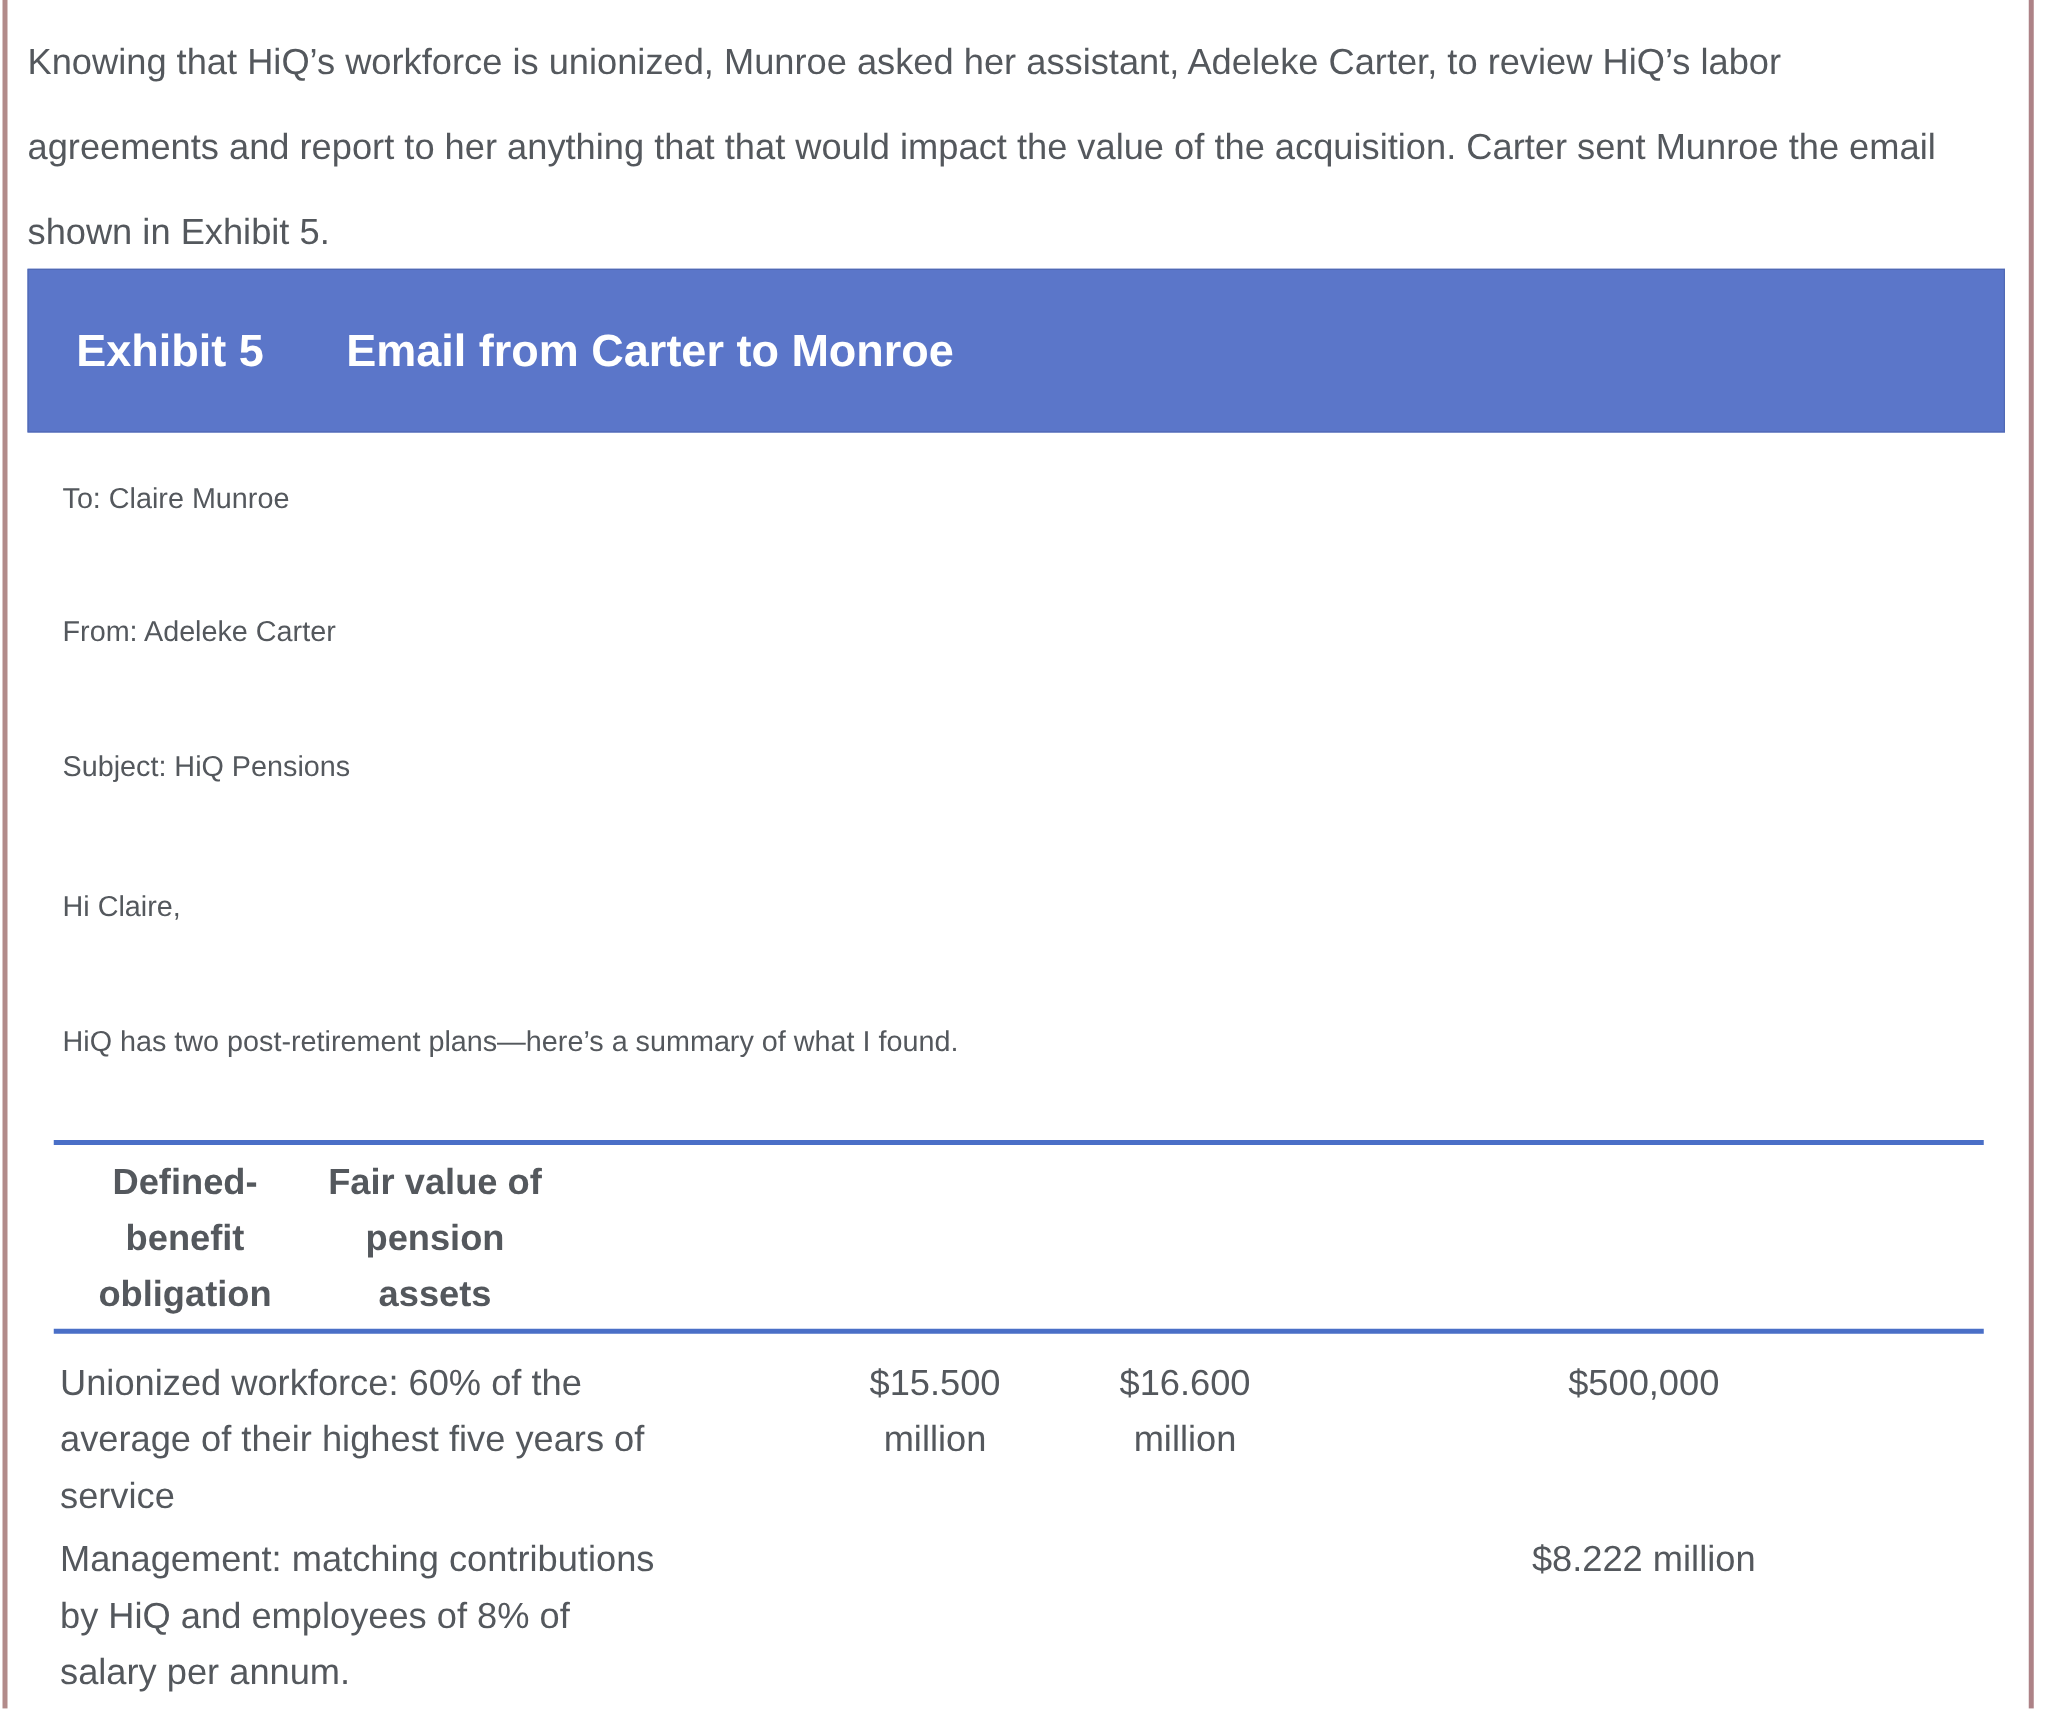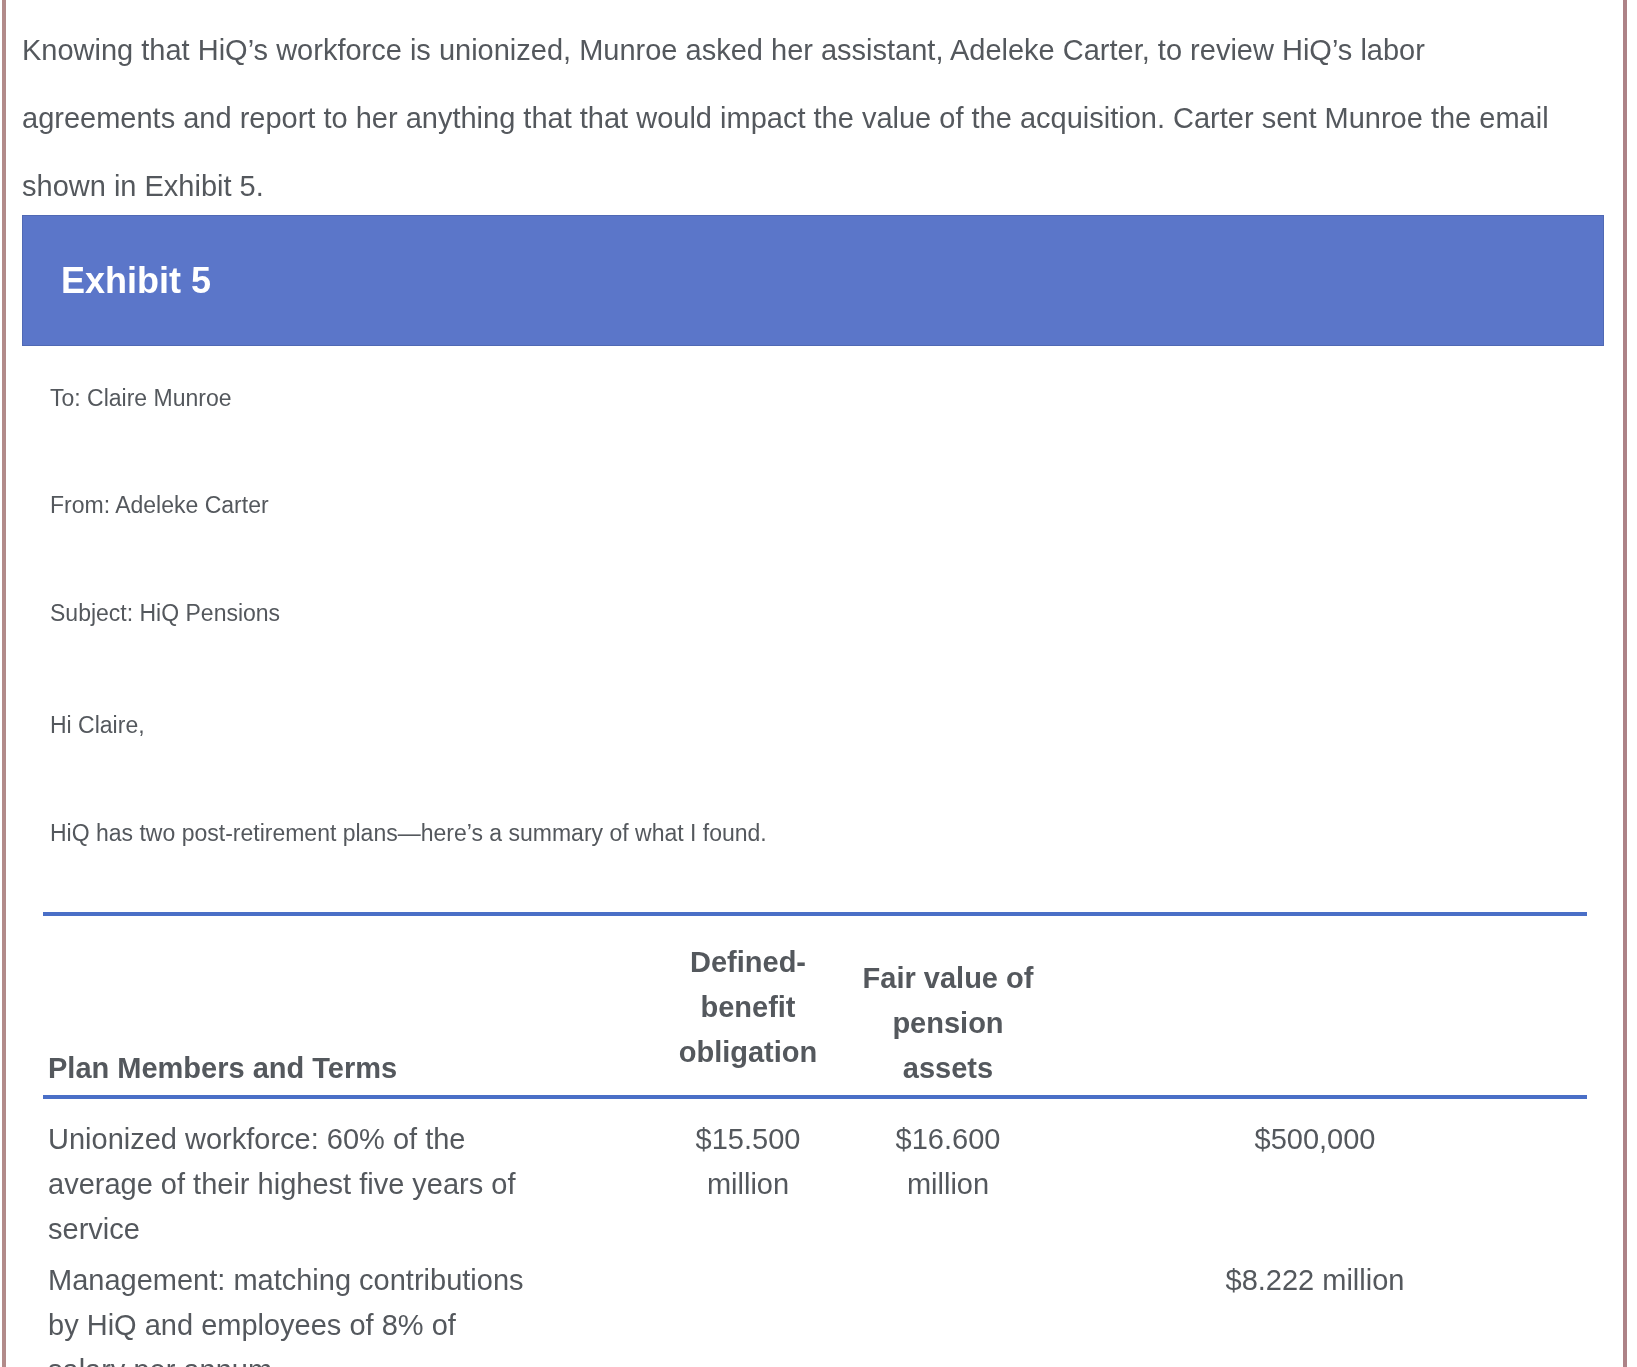--- a/index.html
+++ b/index.html
@@ -43,53 +43,53 @@
   }
   .rule  { height:4px; background:#4a6fc7; }
 
   .trow { display:flex; align-items:flex-start; }
   .c1 { width:600px; padding-left:5px; }
   .c2 { width:210px; text-align:center; }
   .c3 { width:190px; text-align:center; }
   .c4 { width:544px; text-align:center; }
 
   .thead { padding:8px 0 4px 0; font-weight:bold; align-items:flex-end; }
-  .thead .hwrap2 { width:160px; margin:16px auto; }
+  .thead .hwrap2 { width:160px; margin:0 auto; }
   .thead .hwrap3 { width:185px; margin:0 auto; }
   .thead .hwrap4 { width:544px; margin:0 auto; }
 
   .tbody-row1 { padding-top:18px; }
   .tbody-row2 { padding-top:6px; padding-bottom:6px; }
   .cellwrap  { width:490px; }
   .numwrap   { width:130px; margin:0 auto; }
 </style>
 </head>
 <body>
 
 <div class="page">
   <div class="side-border left"></div>
   <div class="side-border right"></div>
 
   <p class="intro">Knowing that HiQ’s workforce is unionized, Munroe asked her assistant, Adeleke Carter, to review HiQ’s labor agreements and report to her anything that that would impact the value of the acquisition. Carter sent Munroe the email shown in Exhibit 5.</p>
 
   <div class="exhibit-bar">
     <span class="label">Exhibit 5</span>
+    <span class="title">Email from Carter to Monroe</span>
   </div>
 
   <div class="email-line email-to">To: Claire Munroe</div>
   <div class="email-line email-subject">Subject: HiQ Pensions</div>
   <div class="email-line email-from">From: Adeleke Carter</div>
   <div class="email-line email-greeting">Hi Claire,</div>
   <div class="email-line email-body">HiQ has two post-retirement plans—here’s a summary of what I found.</div>
 
   <div class="pension-table">
     <div class="rule"></div>
 
     <div class="trow thead">
-      <div class="c1">Plan Members and Terms</div>
       <div class="c2">
         <div class="hwrap2">Defined-benefit obligation</div>
       </div>
       <div class="c3">
         <div class="hwrap3">Fair value of pension assets</div>
       </div>
     </div>
 
     <div class="rule"></div>
 

